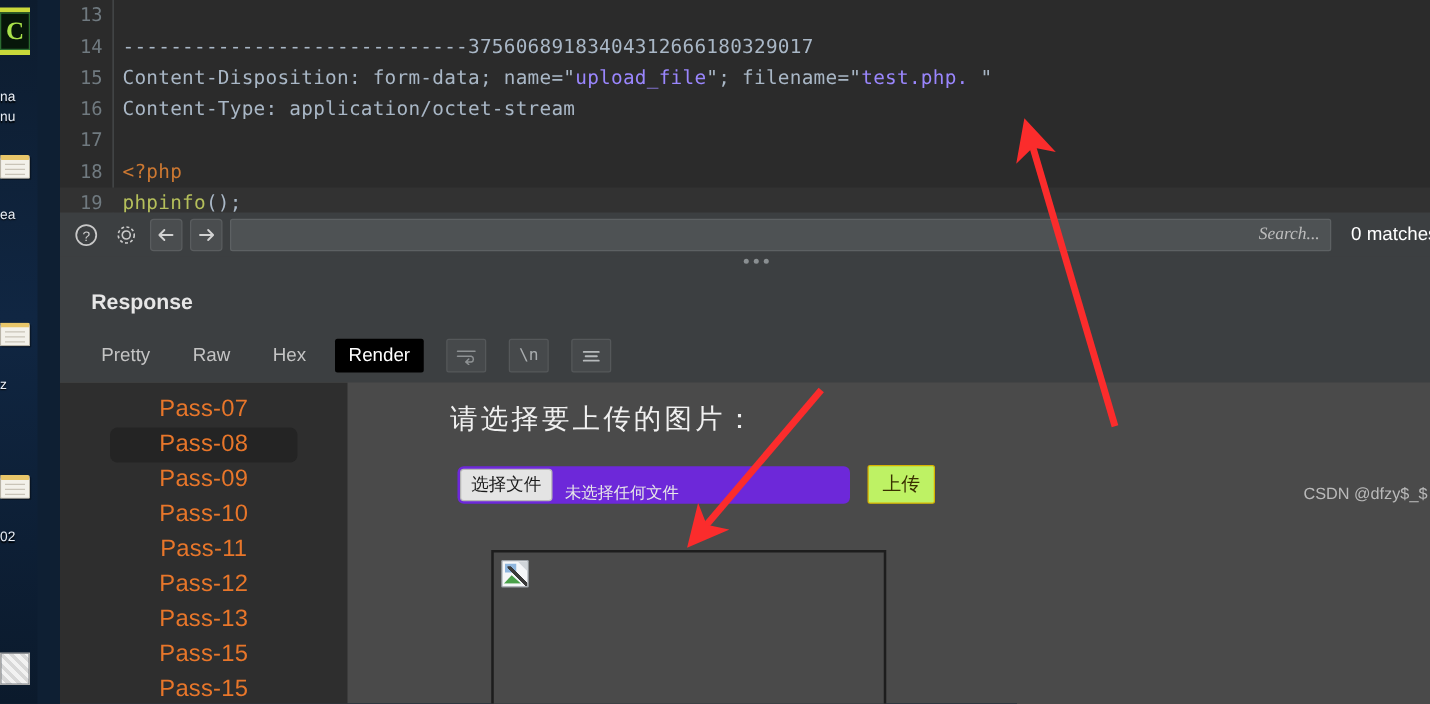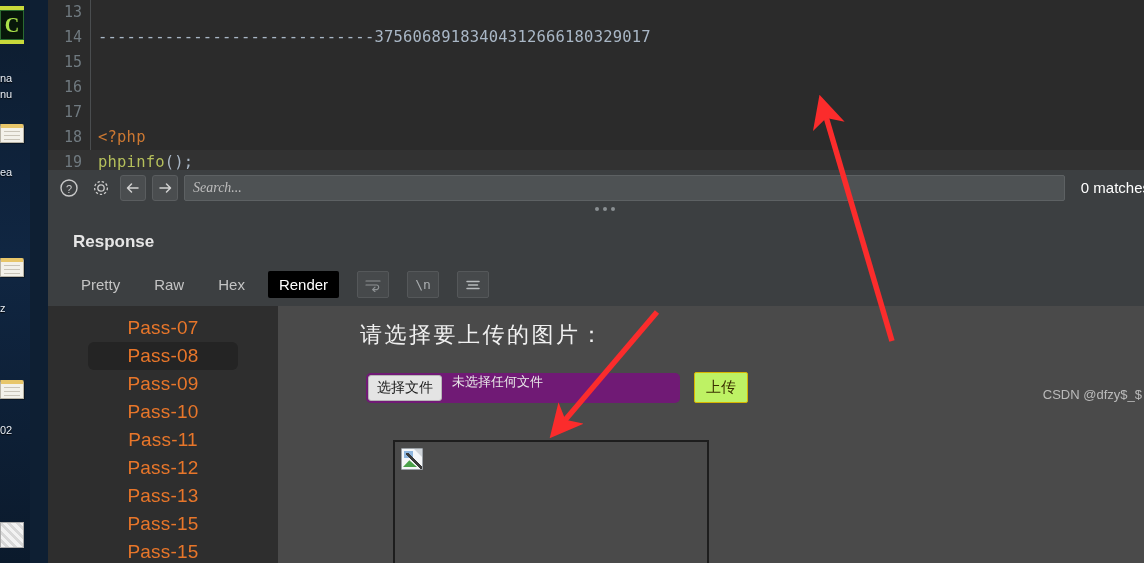--- a/index.html
+++ b/index.html
@@ -84,21 +84,21 @@
   }
   .icon-btn {
     width: 26px; height: 26px; border-radius: 3px;
     display: flex; align-items: center; justify-content: center;
     color: #bbbbbb; font-size: 15px; flex: 0 0 auto;
   }
   .icon-btn.framed { background: #4a4d4f; border: 1px solid #5a5d5f; }
   .search-input {
     flex: 1 1 auto; height: 26px; background: #4e5254; border: 1px solid #5d6163;
     border-radius: 2px; color: #cfcfcf; font-size: 14px; font-style: italic;
-    padding: 0 8px; font-family: "Liberation Serif", serif;
+    padding: 0 8px; font-family: "Liberation Serif", serif; text-align: right;
   }
   .search-input::placeholder { color: #bdbdbd; font-style: italic; }
   .matches { color: #ffffff; font-size: 15px; padding-left: 10px; padding-right: 4px; white-space: nowrap; }
 
   
   .splitter {
     position: absolute; left: 0; top: 200px; width: 1114px; height: 18px;
     display: flex; align-items: center; justify-content: center; gap: 4px;
   }
   .splitter span { width: 4px; height: 4px; border-radius: 50%; background: #8a8f92; }
@@ -138,22 +138,22 @@
   .pass-item.current { background: #242424; border-radius: 6px; width: 150px; margin: 0 auto; }
 
   .page-content { position: absolute; left: 230px; top: 0; right: 0; bottom: 0; }
   .upload-label {
     position: absolute; left: 82px; top: 14px;
     font-size: 22px; color: #f0f0f0; letter-spacing: 2.5px;
     font-family: "Liberation Sans", sans-serif;
   }
   .file-row { position: absolute; left: 88px; top: 66px; display: flex; align-items: center; gap: 14px; }
   .file-input {
-    display: flex; align-items: flex-start; height: 30px; width: 314px;
-    background: #701a75; border-radius: 5px; overflow: hidden;
+    display: flex; align-items: flex-end; height: 30px; width: 314px;
+    background: #6d28d9; border-radius: 5px; overflow: hidden;
   }
   .file-btn {
     height: 26px; margin: 2px 0 2px 2px; padding: 0 8px;
     background: #e4e4e4; border: 1px solid #b7b7b7; border-radius: 3px;
     display: flex; align-items: center; color: #1a1a1a; font-size: 14px; white-space: nowrap;
   }
   .file-name { color: #e8e8e8; font-size: 13px; padding-left: 10px; white-space: nowrap; }
   .submit-btn {
     background: #bef264; color: #3a3000; font-size: 15px;
     padding: 5px 11px; border: 1px solid #d8b400; border-radius: 2px; white-space: nowrap;
@@ -252,23 +252,25 @@
           <div class="code-row">
             <div class="gutter">13</div>
             <div class="code-text"></div>
           </div>
           <div class="code-row">
             <div class="gutter">14</div>
             <div class="code-text"><span class="tok-punc">-----------------------------37560689183404312666180329017</span></div>
           </div>
           <div class="code-row">
             <div class="gutter">15</div>
+            <div class="code-text"><span class="tok-punc">Content-Disposition: form-data; name="</span><span class="tok-attr">upload_file</span><span class="tok-punc">"; filename="</span><span class="tok-attr">test.php. </span><span class="tok-punc">"</span></div>
           </div>
           <div class="code-row">
             <div class="gutter">16</div>
+            <div class="code-text"><span class="tok-punc">Content-Type: application/octet-stream</span></div>
           </div>
           <div class="code-row">
             <div class="gutter">17</div>
             <div class="code-text"></div>
           </div>
           <div class="code-row">
             <div class="gutter">18</div>
             <div class="code-text"><span class="tok-php">&lt;?php</span></div>
           </div>
           <div class="code-row hl">

